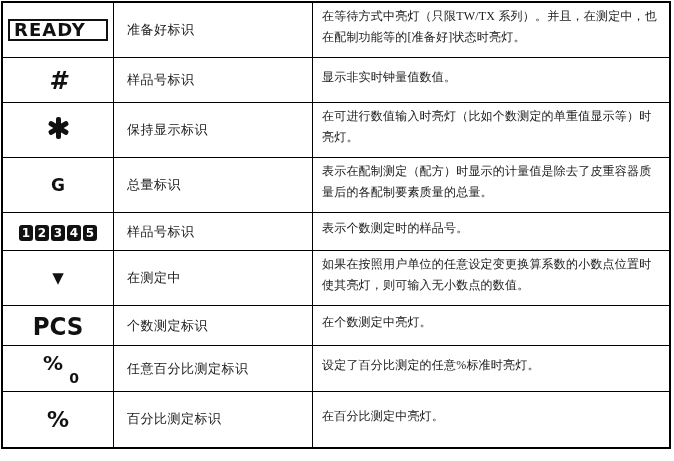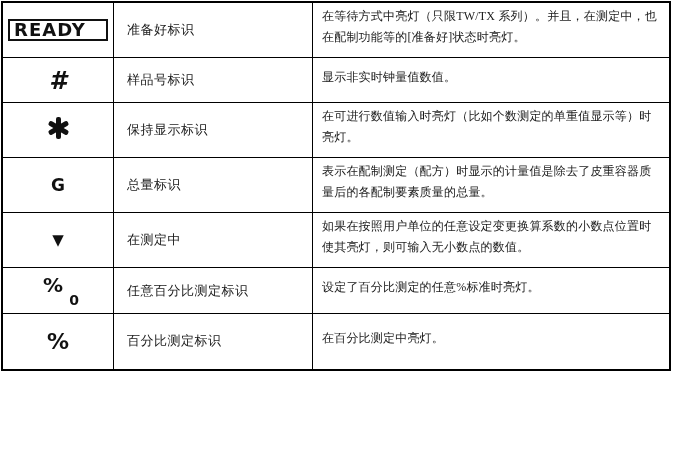--- a/index.html
+++ b/index.html
@@ -115,24 +115,34 @@
         <tr style="height: 47px;">
           <td class="sym-cell"><span class="sym sym-asterisk"><span class="star-bar"></span><span class="star-bar"></span><span class="star-bar"></span></span></td>
           <td class="label-cell">保持显示标识</td>
           <td class="desc-cell">在可进行数值输入时亮灯（比如个数测定的单重值显示等）时亮灯。</td>
         </tr>
         <tr style="height: 46px;">
           <td class="sym-cell"><span class="sym sym-gross">G</span></td>
           <td class="label-cell">总量标识</td>
           <td class="desc-cell">表示在配制测定（配方）时显示的计量值是除去了皮重容器质量后的各配制要素质量的总量。</td>
         </tr>
+        <tr style="height: 38px;">
+          <td class="sym-cell"><span class="sym sym-sample-digits"><span class="digit-badge">1</span><span class="digit-badge">2</span><span class="digit-badge">3</span><span class="digit-badge">4</span><span class="digit-badge">5</span></span></td>
+          <td class="label-cell">样品号标识</td>
+          <td class="desc-cell">表示个数测定时的样品号。</td>
+        </tr>
         <tr style="height: 46px;">
           <td class="sym-cell"><span class="sym sym-triangle">▼</span></td>
           <td class="label-cell">在测定中</td>
           <td class="desc-cell">如果在按照用户单位的任意设定变更换算系数的小数点位置时使其亮灯，则可输入无小数点的数值。</td>
+        </tr>
+        <tr style="height: 40px;">
+          <td class="sym-cell"><span class="sym sym-pcs">PCS</span></td>
+          <td class="label-cell">个数测定标识</td>
+          <td class="desc-cell">在个数测定中亮灯。</td>
         </tr>
         <tr style="height: 46px;">
           <td class="sym-cell"><span class="sym sym-percent-zero"><span class="pct-main">%</span><span class="pct-sub">0</span></span></td>
           <td class="label-cell">任意百分比测定标识</td>
           <td class="desc-cell">设定了百分比测定的任意%标准时亮灯。</td>
         </tr>
         <tr style="height: 56px;">
           <td class="sym-cell"><span class="sym sym-percent">%</span></td>
           <td class="label-cell">百分比测定标识</td>
           <td class="desc-cell">在百分比测定中亮灯。</td>

